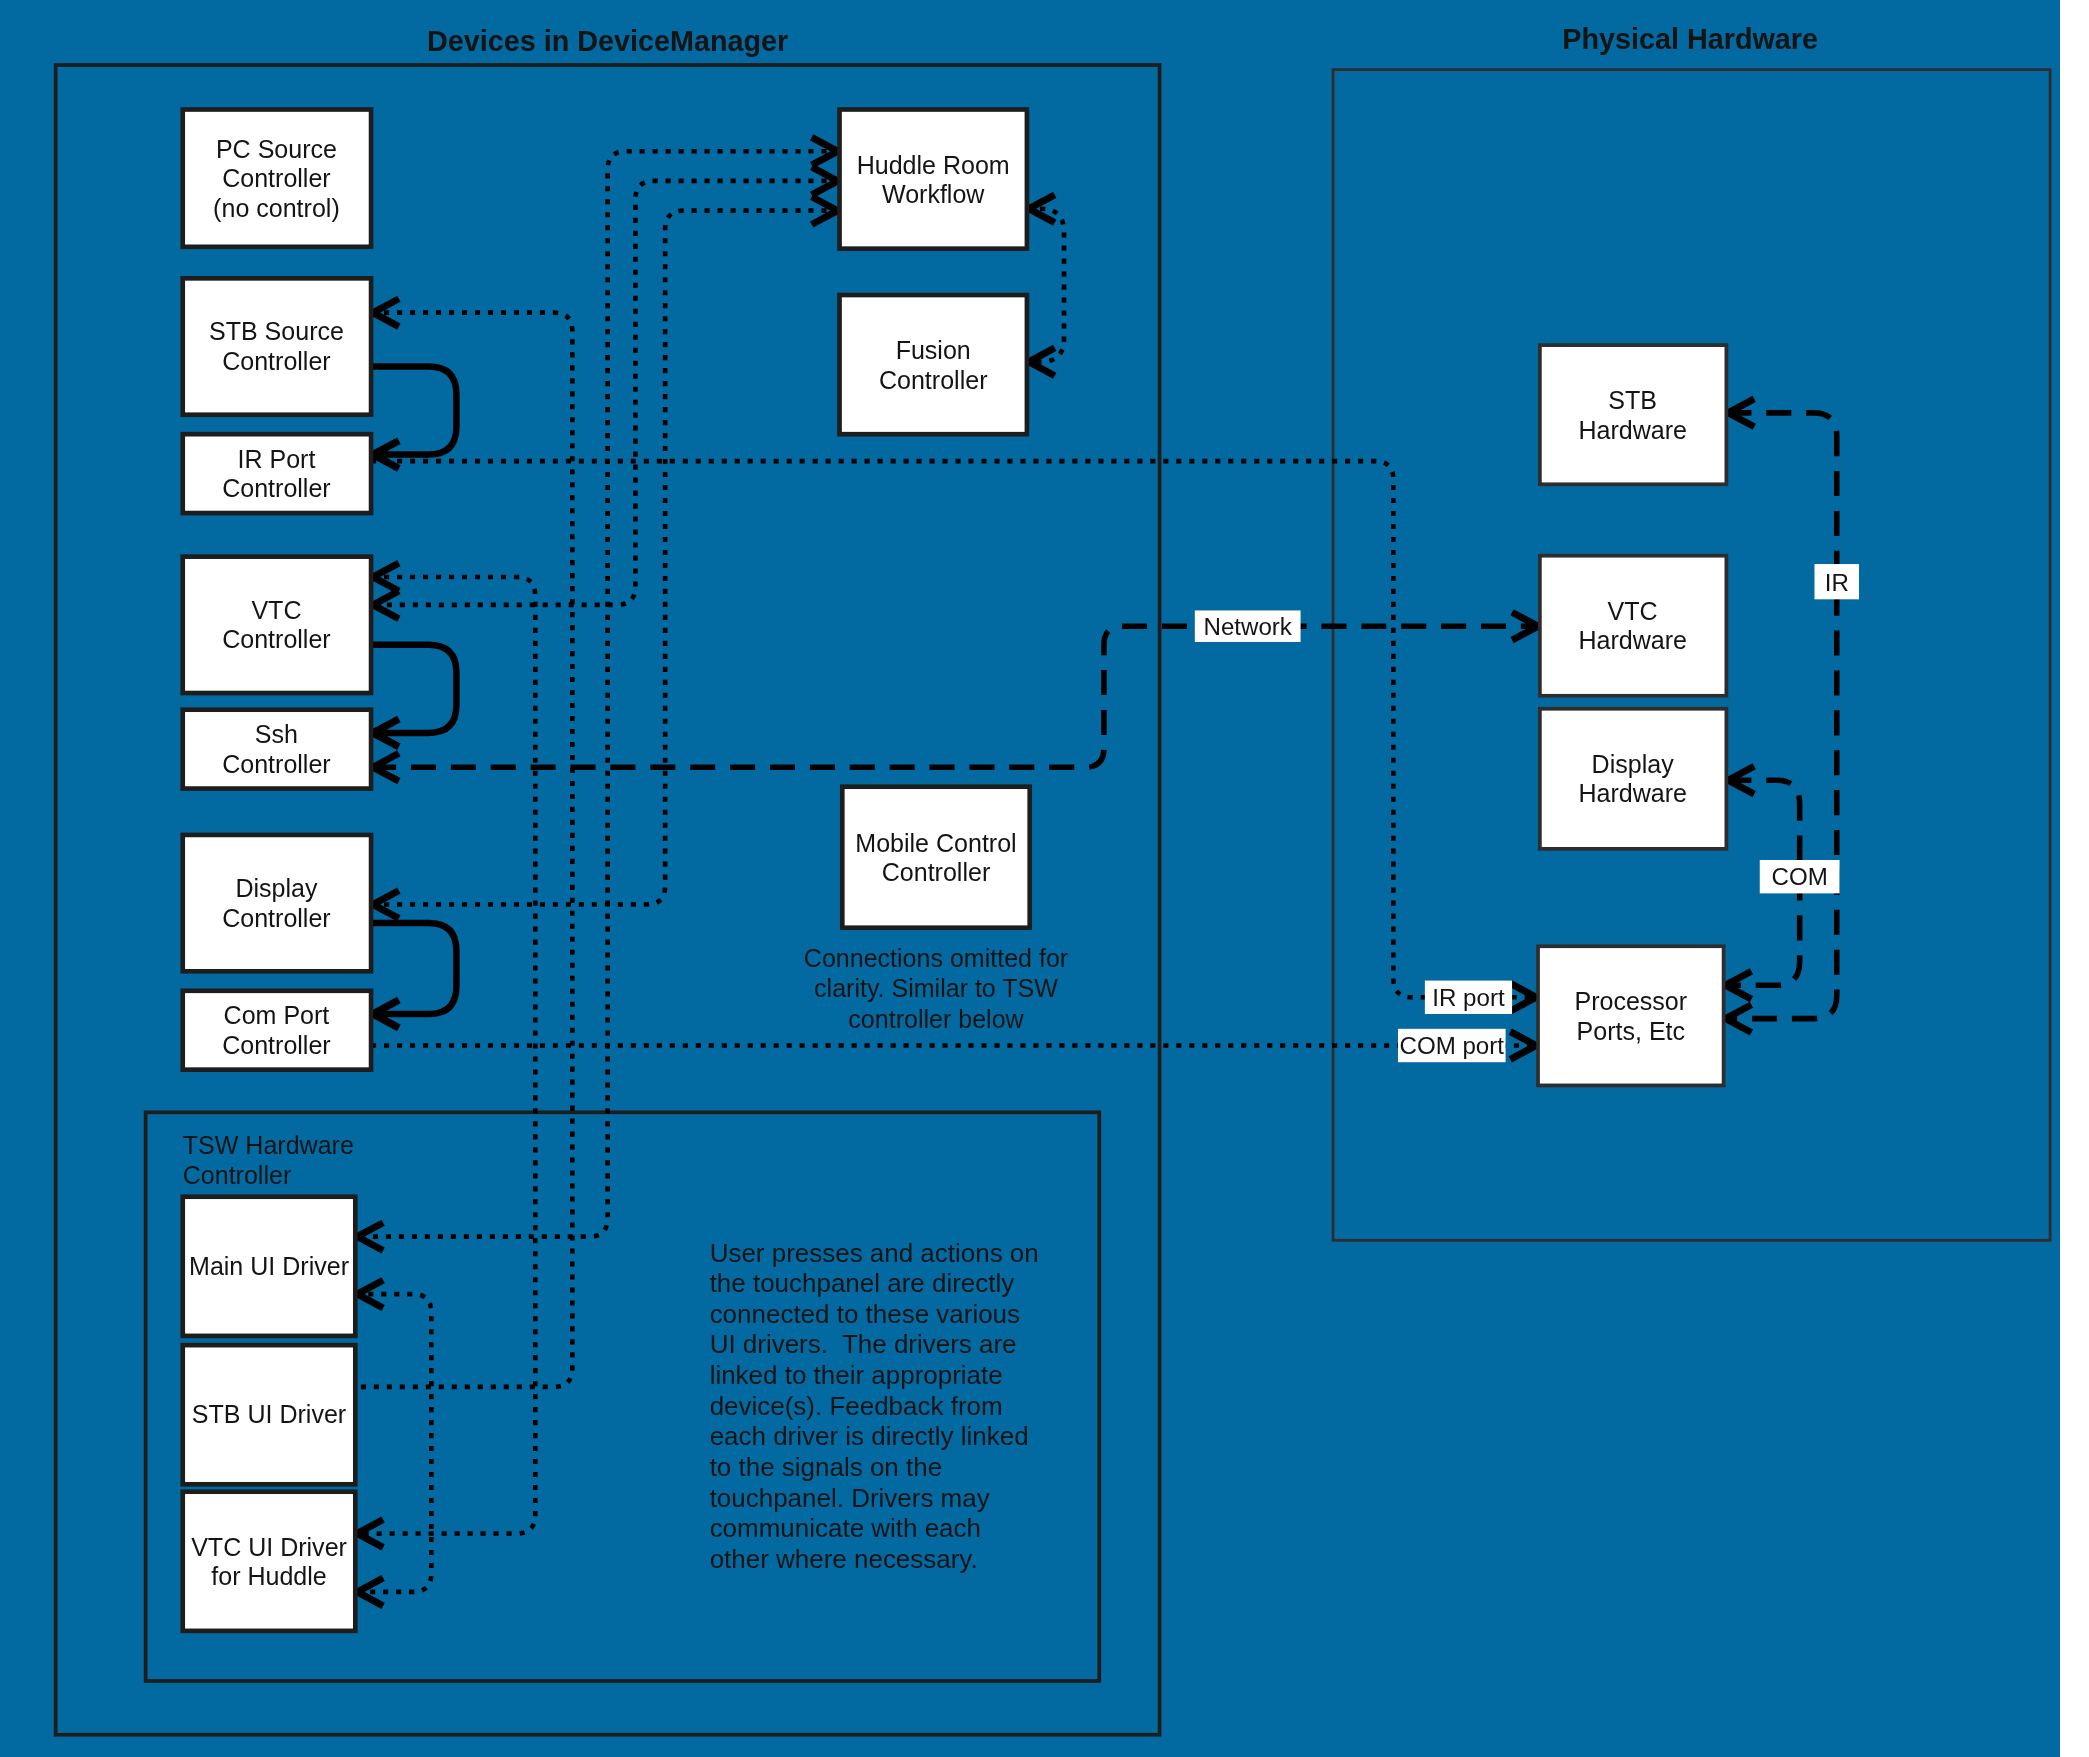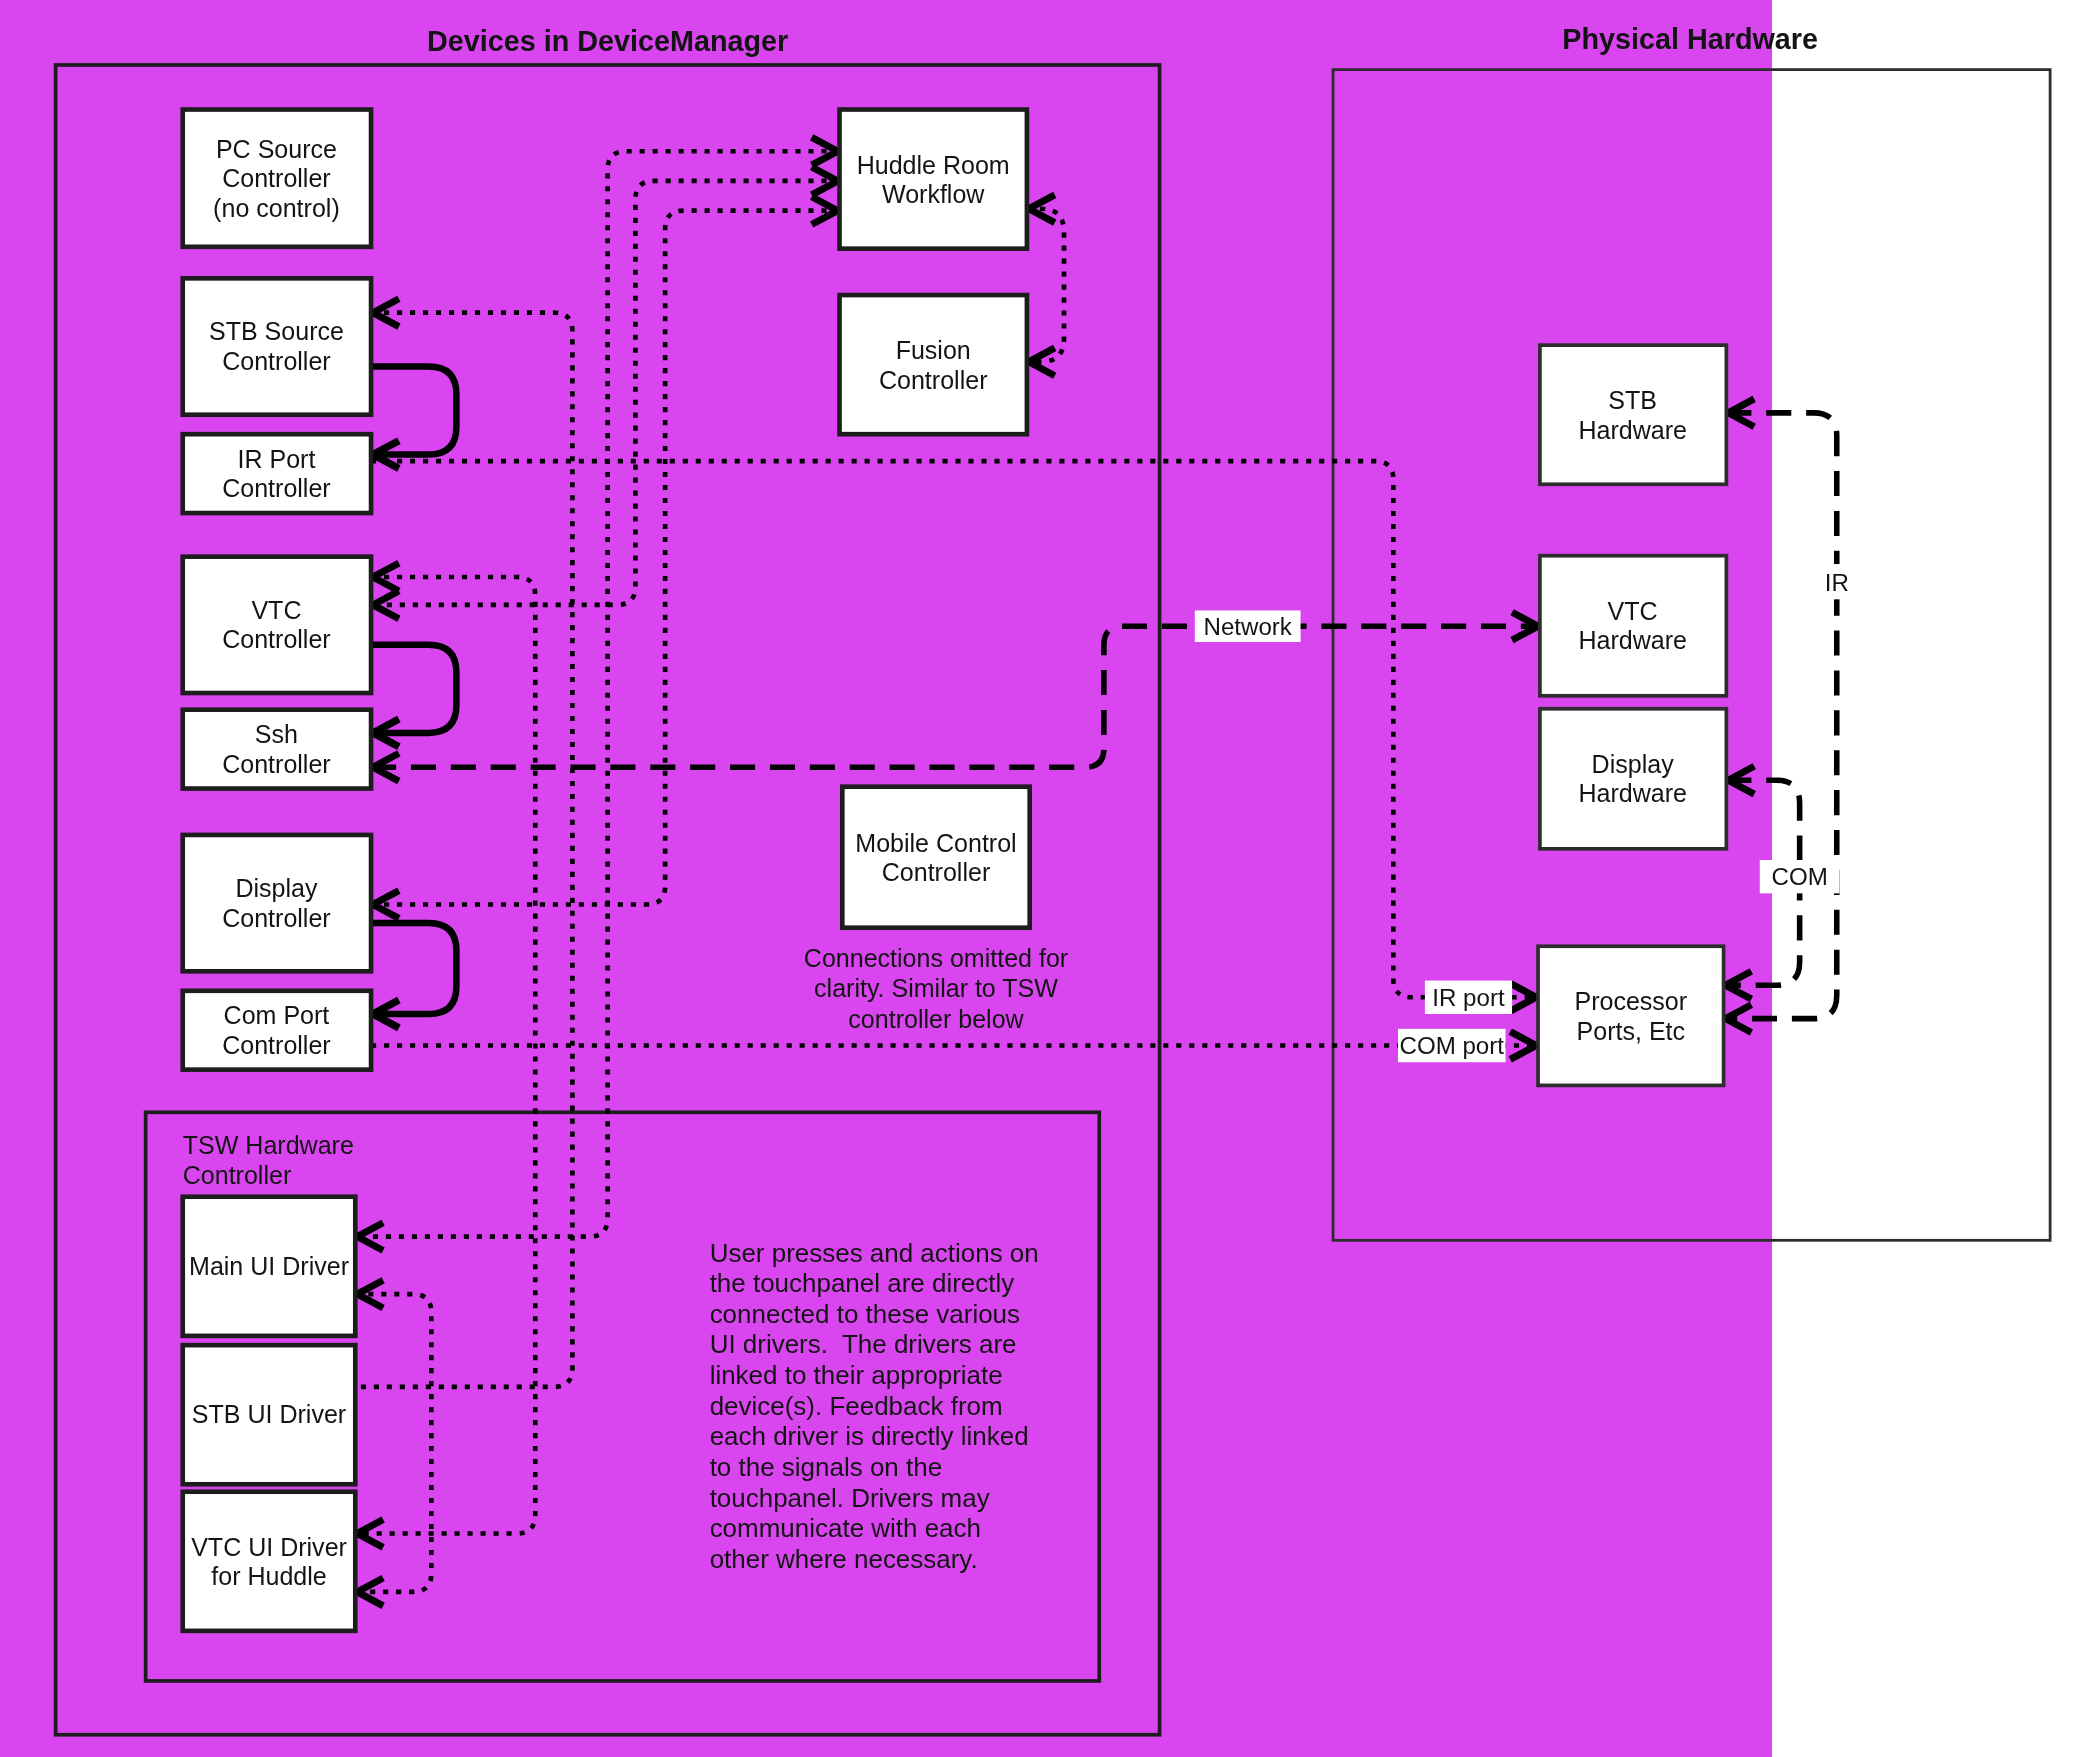--- a/index.html
+++ b/index.html
@@ -1,16 +1,16 @@
 <!DOCTYPE html>
 <html style="font-size:15px"><head>
 <meta charset="utf-8">
 <style>
   html,body{margin:0;padding:0;background:#ffffff;}
-  .page{width:1772px;height:1758px;position:relative;background:#d946ef;font-family:"Liberation Sans",sans-serif;}
+  .page{width:2060px;height:1758px;position:relative;background:#0369a1;font-family:"Liberation Sans",sans-serif;}
   svg text{white-space:pre;fill:#141414;font-family:"Liberation Sans",sans-serif;}
   .title{font-size:31px;font-weight:bold;text-anchor:middle;}
   .boxlabel{font-size:27px;text-anchor:middle;}
   .leftlabel{font-size:27px;text-anchor:start;}
   .para{font-size:28px;text-anchor:start;}
   .note{font-size:27px;text-anchor:middle;}
   .conlabel{font-size:26px;text-anchor:middle;}
   .node-box{fill:#ffffff;stroke:#1d1d1d;stroke-width:5;}
   .hw-box{fill:#ffffff;stroke:#2d2d2d;stroke-width:4;}
   .container{fill:none;stroke:#1d1d1d;stroke-width:4;}

